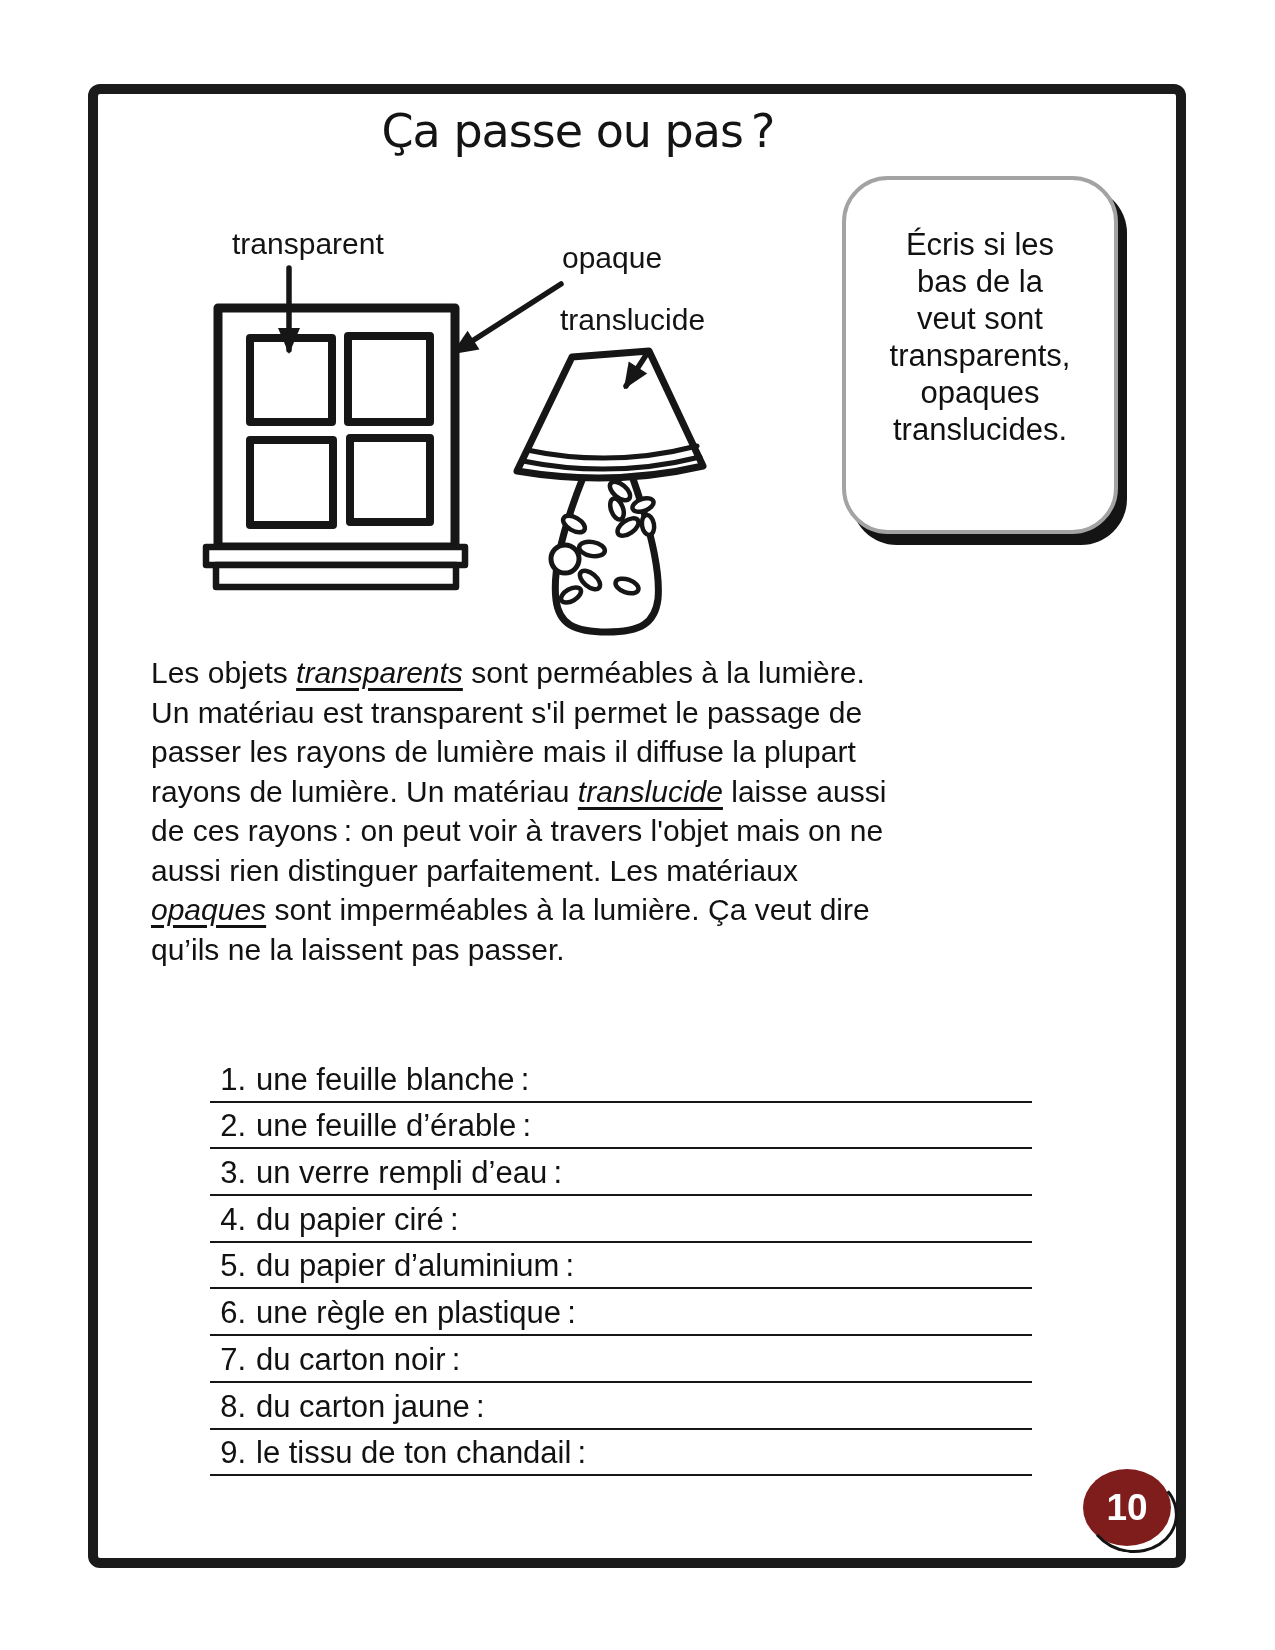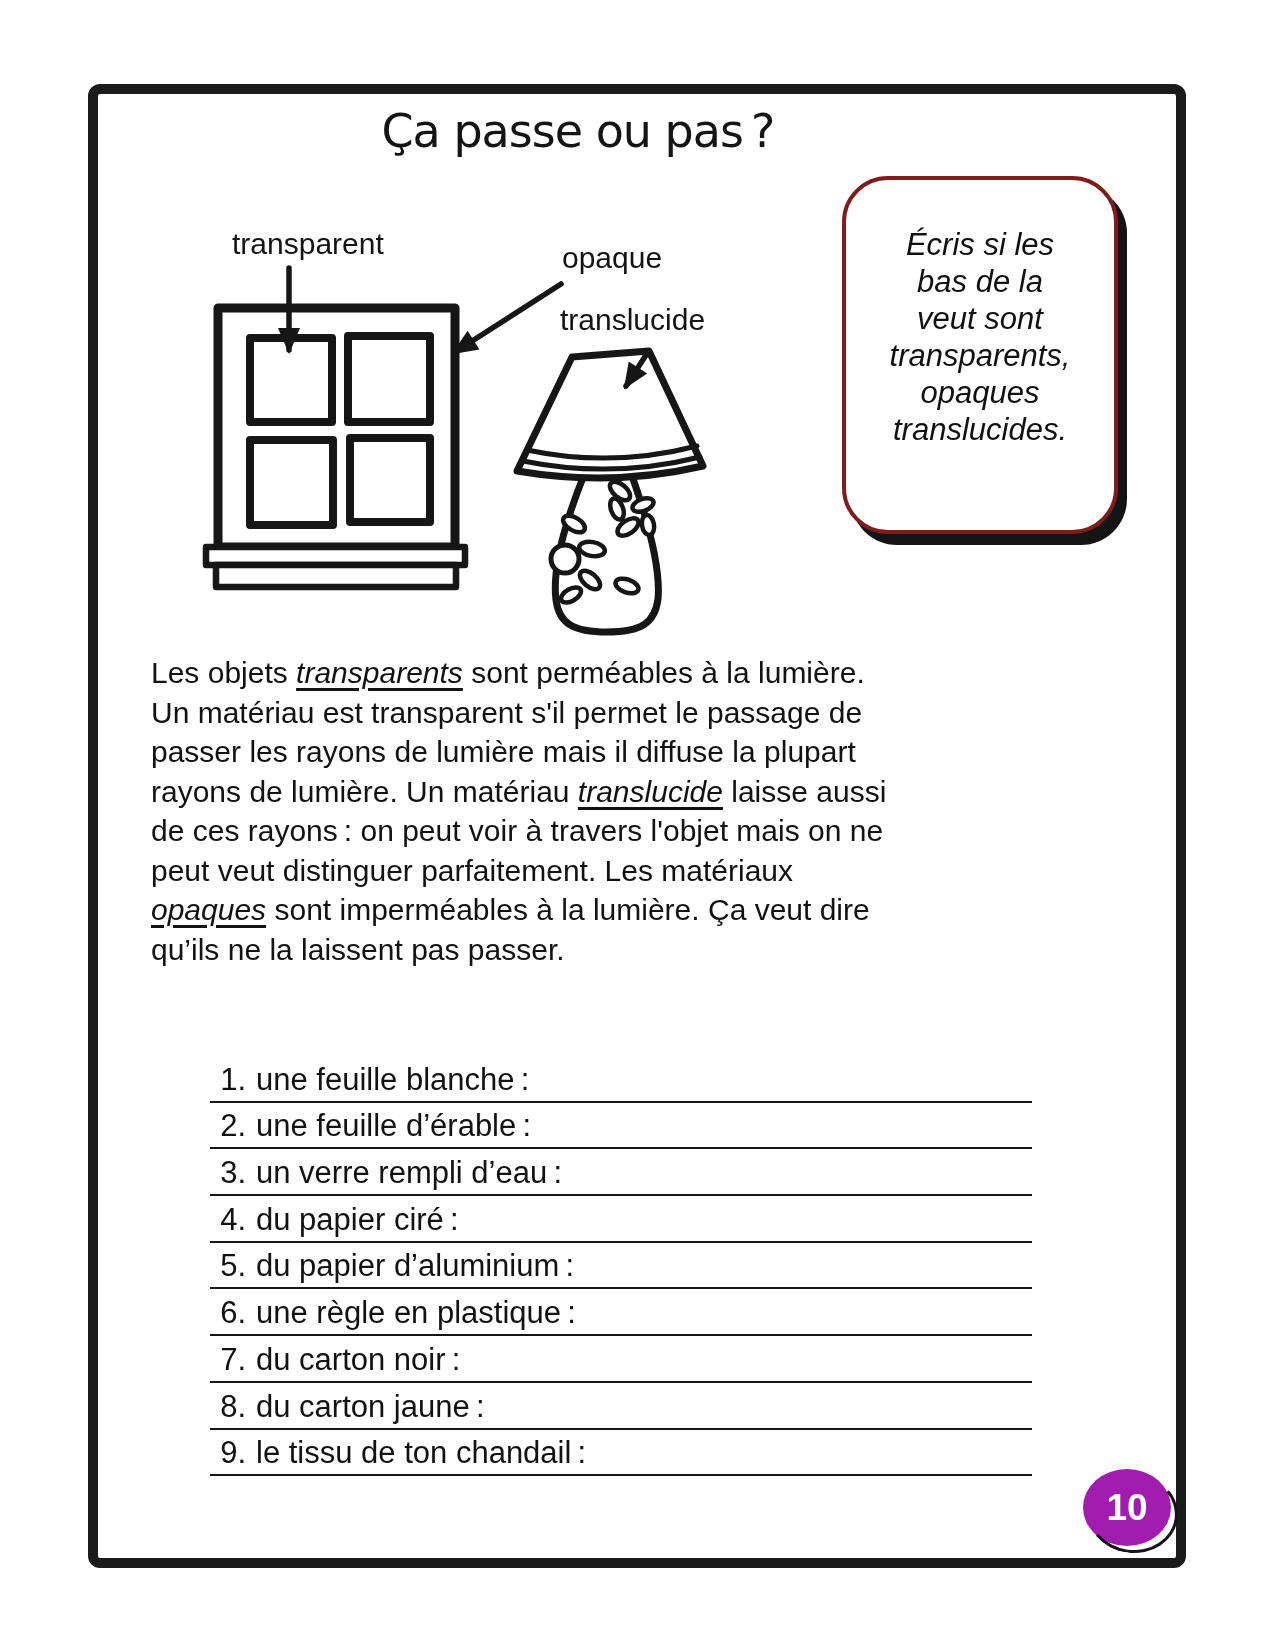--- a/index.html
+++ b/index.html
@@ -18,44 +18,44 @@
   }
   .diagram-label{
     position:absolute;font-size:30px;color:#141414;white-space:nowrap;
   }
   .label-transparent{left:232px;top:227px;}
   .label-opaque{left:562px;top:241px;}
   .label-translucide{left:560px;top:303px;}
   .illus{position:absolute;left:0;top:0;pointer-events:none;}
   .bubble{
     position:absolute;left:842px;top:176px;width:276px;height:358px;
-    border:4px solid #7f1d1d;border-radius:46px;background:#fff;
+    border:4px solid #a3a3a3;border-radius:46px;background:#fff;
     box-shadow:9px 11px 0 #141414;box-sizing:border-box;
     padding-top:46px;text-align:center;
-    font-style:italic;font-size:31px;line-height:37px;color:#111;
+    font-size:31px;line-height:37px;color:#111;
   }
   .paragraph{
     position:absolute;left:151px;top:653px;width:890px;
     font-size:30px;line-height:39.5px;color:#121212;
   }
   .pline{white-space:nowrap;}
   .term{font-style:italic;text-decoration:underline;text-underline-offset:5px;}
   .qlist{position:absolute;left:180px;top:1056px;width:852px;}
   .qrow{
     height:46.7px;display:flex;align-items:flex-end;
     border-bottom:2px solid #161616;box-sizing:border-box;
     margin-left:30px;font-size:31px;color:#121212;padding-bottom:3px;
   }
   .qrow.wide{margin-left:0;}
   .qnum{display:inline-block;min-width:36px;text-align:right;margin-right:10px;}
   .qrow.wide .qnum{min-width:52px;}
   .qlabel{white-space:nowrap;}
   .badge{
     position:absolute;left:1083px;top:1469px;width:88px;height:77px;
-    background:#a21caf;border-radius:50%;display:flex;align-items:center;justify-content:center;
+    background:#7f1d1d;border-radius:50%;display:flex;align-items:center;justify-content:center;
     color:#fff;font-size:37px;font-weight:bold;
   }
   .badge::after{
     content:"";position:absolute;left:4px;top:4px;right:-7px;bottom:-7px;
     border:3px solid #141414;border-radius:50%;
     border-top-color:transparent;border-left-color:transparent;
     transform:rotate(8deg);
   }
 </style>
 </head>
@@ -121,21 +121,21 @@
     <div>opaques</div>
     <div>translucides.</div>
   </div>
 
 <div class="paragraph">
     <div class="pline"><span>Les objets </span><span class="term">transparents</span><span> sont perméables à la lumière.</span></div>
     <div class="pline"><span>Un matériau est transparent s'il permet le passage de</span></div>
     <div class="pline"><span>passer les rayons de lumière mais il diffuse la plupart</span></div>
     <div class="pline"><span>rayons de lumière. Un matériau </span><span class="term">translucide</span><span> laisse aussi</span></div>
     <div class="pline"><span>de ces rayons : on peut voir à travers l'objet mais on ne</span></div>
-    <div class="pline"><span>peut veut distinguer parfaitement. Les matériaux</span></div>
+    <div class="pline"><span>aussi rien distinguer parfaitement. Les matériaux</span></div>
     <div class="pline"><span class="term">opaques</span><span> sont imperméables à la lumière. Ça veut dire</span></div>
     <div class="pline"><span>qu’ils ne la laissent pas passer.</span></div>
   </div>
 
 <div class="qlist">
     <div class="qrow">
       <span class="qnum">1.</span>
       <span class="qlabel">une feuille blanche :</span>
     </div>
     <div class="qrow">

